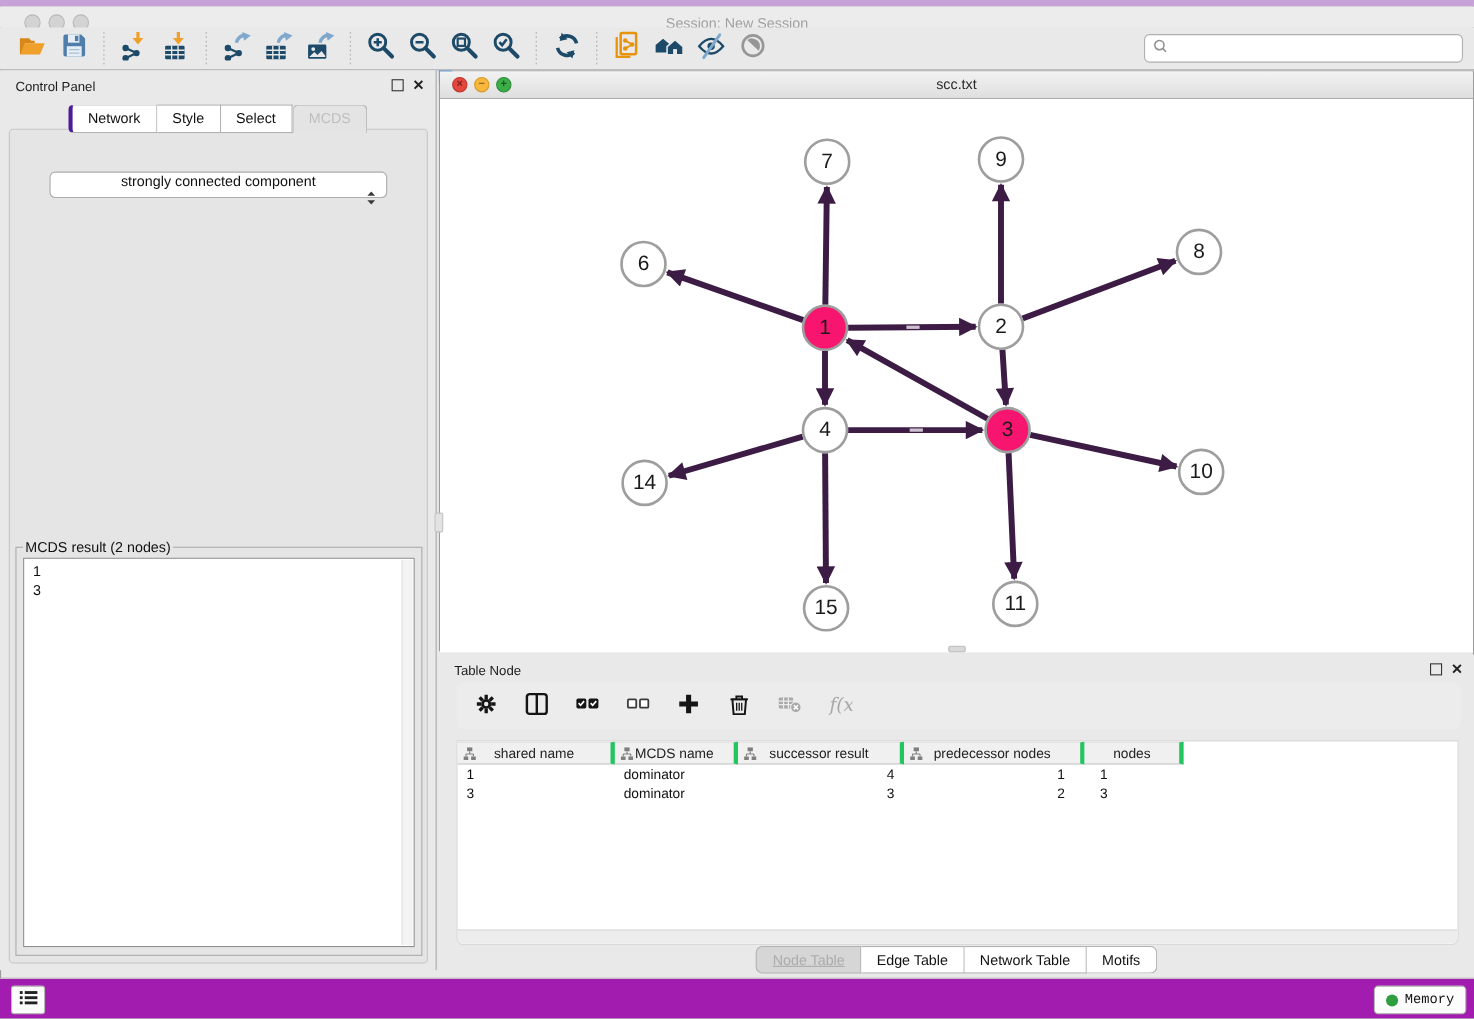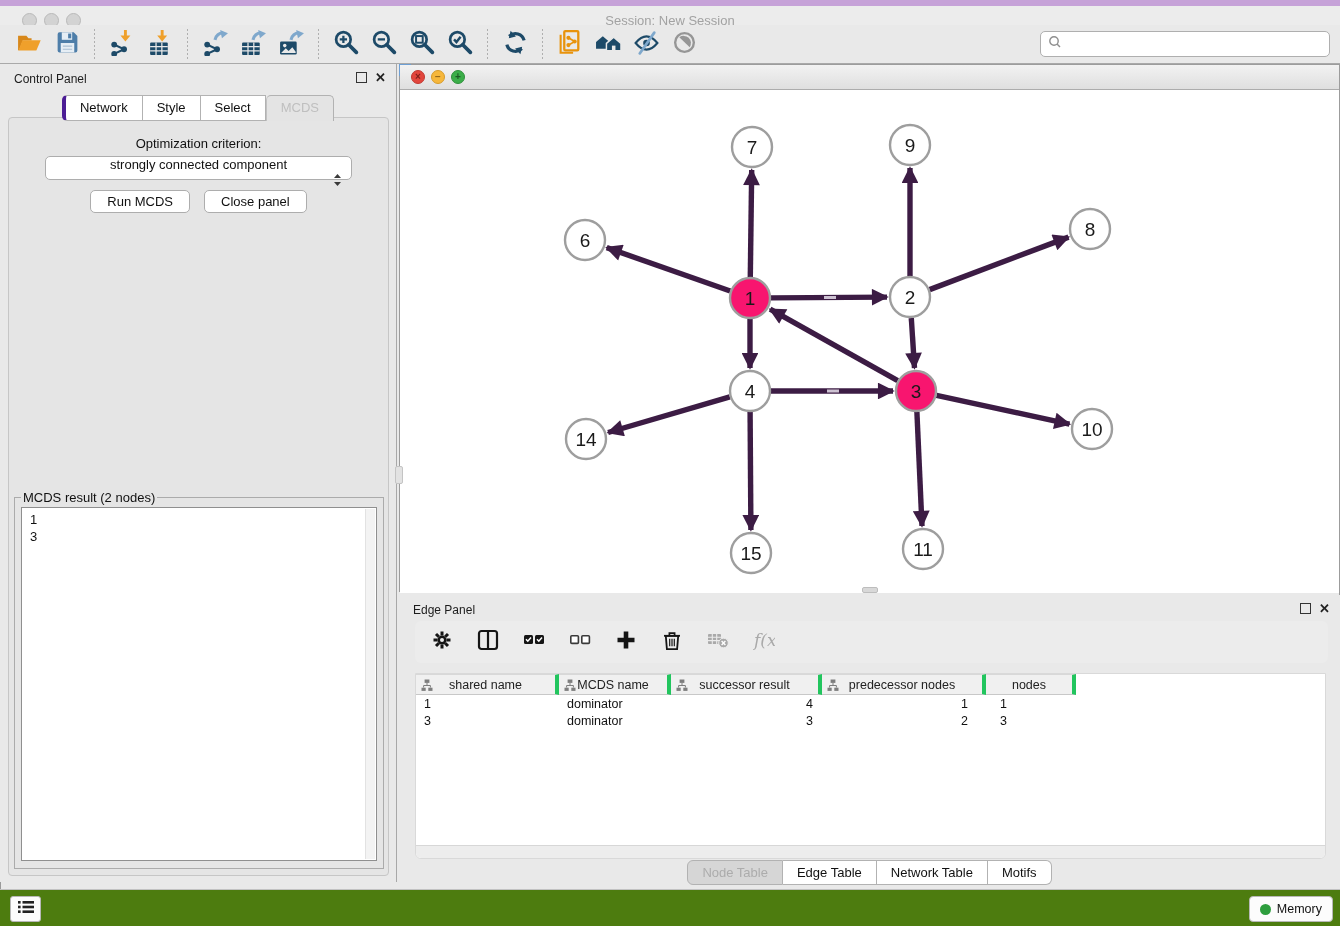--- a/index.html
+++ b/index.html
@@ -82,23 +82,23 @@
   .tp-hcell{position:relative;background:#F0F0F0;border-right:4px solid #22c55e;border-bottom:1px solid #C8C8C8;border-top:1px solid #D8D8D8;
      font-size:12.5px;color:#222;display:flex;align-items:center;justify-content:center;box-sizing:border-box;}
   .tp-hcell .tree{position:absolute;left:5px;top:4px;}
   .tp-row{display:flex;height:17px;font-size:12.5px;color:#111;}
   .tp-cell{box-sizing:border-box;display:flex;align-items:center;}
   .hscroll{position:absolute;left:0;right:0;bottom:0;height:12px;background:#EDEDED;border-top:1px solid #D7D7D7;}
   .tp-tabs{position:absolute;left:0;right:0;bottom:5px;display:flex;justify-content:center;}
   .tp-tab{font-size:13px;padding:4px 14px;background:#fff;border:1px solid #B2B2B2;border-left:none;color:#111;}
   .tp-tab:first-child{border-left:1px solid #B2B2B2;border-radius:6px 0 0 6px;}
   .tp-tab:last-child{border-radius:0 6px 6px 0;}
-  .tp-tab.sel{background:#D6D6D6;color:#ACACAC;}
+  .tp-tab.sel{background:#D6D6D6;color:#ACACAC;text-decoration:underline;}
   
-  .statusbar{position:absolute;left:0;right:0;bottom:0;height:36px;background:#4d7c0f;border-top:1px solid #C2C2C2;}
+  .statusbar{position:absolute;left:0;right:0;bottom:0;height:36px;background:#a21caf;border-top:1px solid #C2C2C2;font-family:Liberation Mono, monospace;}
   .list-btn{position:absolute;left:10px;top:6px;width:29px;height:24px;background:#FCFCFC;border:1px solid #B8B8B8;border-radius:3px;
      display:flex;align-items:center;justify-content:center;}
   .mem-btn{position:absolute;right:7px;top:6px;height:24px;background:#FCFCFC;border:1px solid #B8B8B8;border-radius:4px;
      display:flex;align-items:center;gap:6px;padding:0 10px;font-size:12.5px;color:#111;}
   .mem-dot{width:11px;height:11px;border-radius:50%;background:#2E9E3E;}
 </style>
 </head>
 <body>
 
 <div class="purple-strip"></div>
@@ -273,33 +273,28 @@
       <span class="close-ic">✕</span>
     </span>
   </div>
   <div class="cp-tabs" id="cp-tabs">
       <span class="cp-tab">Network</span>
       <span class="cp-tab">Style</span>
       <span class="cp-tab">Select</span>
       <span class="cp-tab sel">MCDS</span>
     </div>
   <div class="cp-content">
-    <div class="opt-label">Optimization criterion:</div>
     <div class="select-box">
       <span>strongly connected component</span>
       <span class="stepper">
         <svg width="11" height="16" viewBox="0 0 11 16">
             <path d="M2 6l3.5-4L9 6z" fill="#3a3a3a"></path>
             <path d="M2 10l3.5 4L9 10z" fill="#3a3a3a"></path>
           </svg>
       </span>
-    </div>
-    <div class="btn-row">
-      <button class="cp-btn">Run MCDS</button>
-      <button class="cp-btn">Close panel</button>
     </div>
     <fieldset class="result-fieldset">
       <legend>MCDS result (2 nodes)</legend>
       <div class="result-area">
         <pre class="result-text" id="result-text">1
 3</pre>
         <div class="result-scroll"></div>
       </div>
     </fieldset>
   </div>
@@ -308,20 +303,21 @@
 <div class="split-grip"></div>
 
 <div class="net-window">
   <div class="net-focus"></div>
   <div class="net-titlebar">
     <div class="tl-group">
       <span class="tl tl-red">×</span>
       <span class="tl tl-yellow">−</span>
       <span class="tl tl-green">+</span>
     </div>
+    <div class="net-title">scc.txt</div>
   </div>
   <div class="net-canvas" id="net-canvas"><svg width="939" height="503" viewBox="0 0 939 503" xmlns="http://www.w3.org/2000/svg">
   <defs>
           <marker id="arr" viewBox="0 0 10 10" refX="9" refY="5" markerWidth="3.6" markerHeight="3.1" orient="auto" markerUnits="strokeWidth">
             <path d="M0 0L10 5L0 10z" fill="#3C1C44"></path>
           </marker>
         </defs>
         <line x1="350.3" y1="187.0" x2="351.7" y2="80.0" stroke="#3C1C44" stroke-width="5.4" marker-end="url(#arr)"></line>
         <line x1="330.2" y1="201.0" x2="206.7" y2="157.6" stroke="#3C1C44" stroke-width="5.4" marker-end="url(#arr)"></line>
         <line x1="371.0" y1="207.9" x2="487.0" y2="207.1" stroke="#3C1C44" stroke-width="5.4" marker-end="url(#arr)"></line>
@@ -384,21 +380,21 @@
         <g>
       <circle cx="351" cy="463" r="20" fill="#FFFFFF" stroke="#9E9E9E" stroke-width="2.4"></circle>
       <text x="351" y="463" text-anchor="middle" dominant-baseline="central" font-family="Liberation Sans, sans-serif" font-size="19" fill="#1A1A1A">15</text>
         </g>
       </svg></div>
   <div class="net-grip"></div>
 </div>
 
 <div class="table-panel">
   <div class="panel-head" style="position:absolute;left:0;right:0;top:0;">
-    <span class="panel-title">Edge Panel</span>
+    <span class="panel-title">Table Node</span>
     <span class="win-btns">
       <span class="float-ic"></span>
       <span class="close-ic">✕</span>
     </span>
   </div>
   <div class="tp-toolbar" id="tp-toolbar">
       <span class="tp-btn">
         <span><svg viewBox="0 0 22 22" width="22" height="22">
             <g fill="#151515">
               <circle cx="11" cy="11" r="4.6"></circle>

